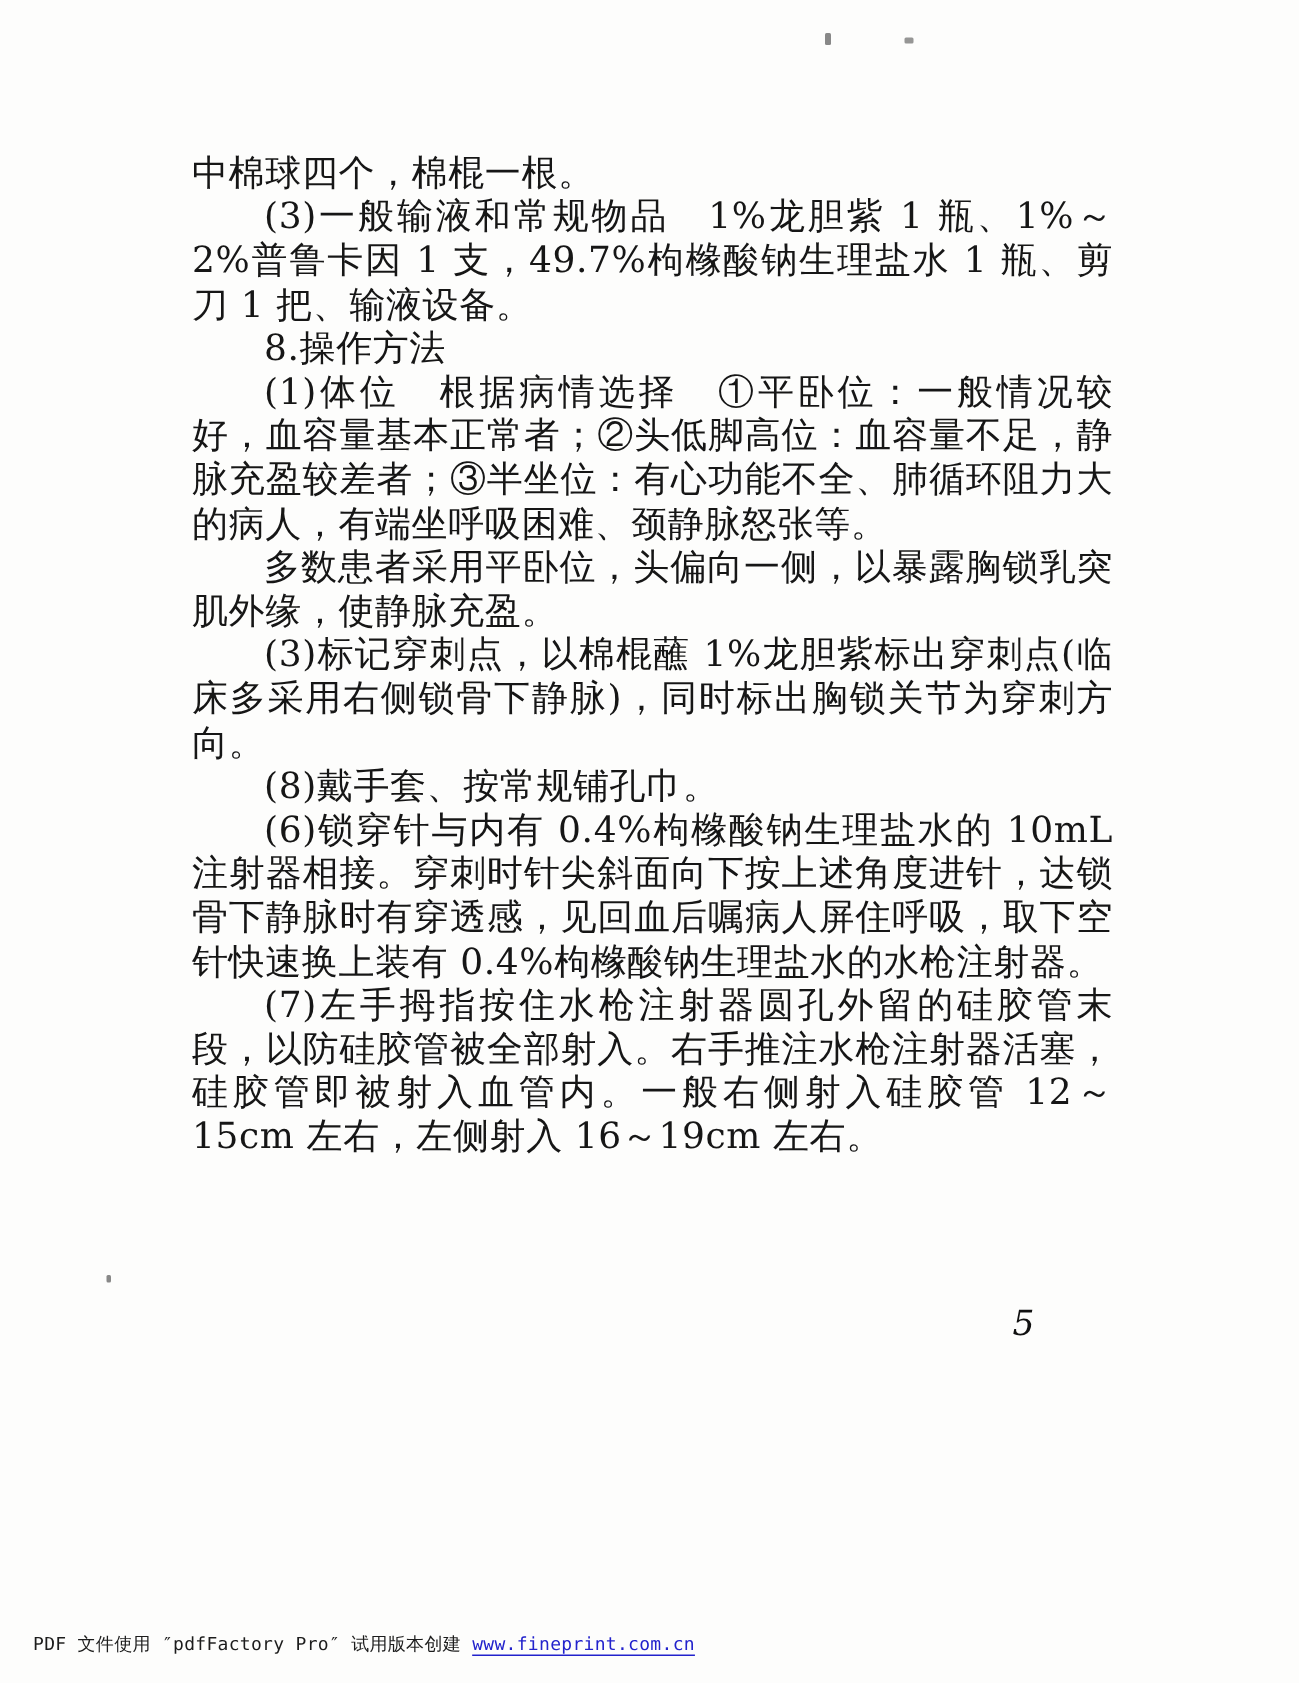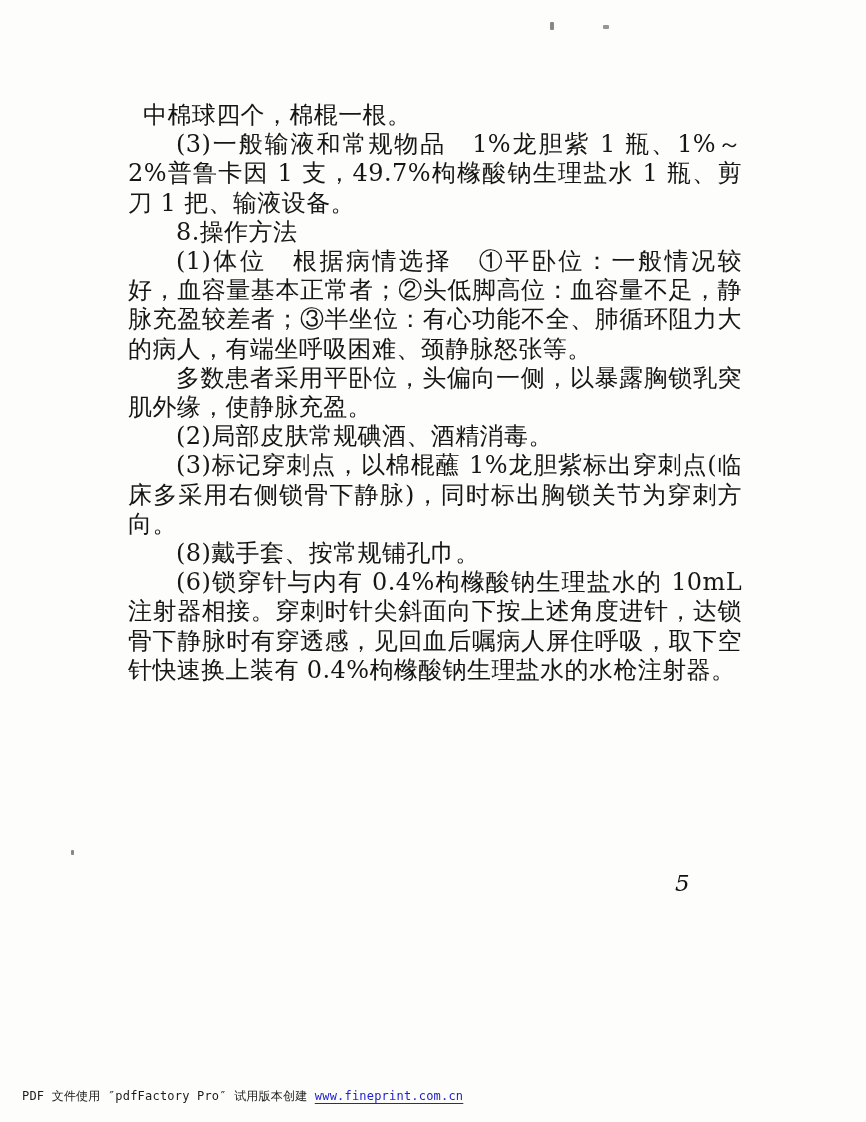--- a/index.html
+++ b/index.html
@@ -29,21 +29,20 @@
     text-justify: inter-ideograph;
     letter-spacing: 0.4px;
   }
   .text-block p {
     margin: 0;
     padding: 0;
     text-indent: 2em;
   }
   .text-block p.no-indent {
     text-indent: 0;
-    margin-left: 15px;
   }
   .page-number {
     position: absolute;
     left: 675px;
     top: 870px;
     font-size: 23px;
     font-style: italic;
     font-family: "DejaVu Serif", "Liberation Serif", serif;
     color: #111;
   }
@@ -87,29 +86,29 @@
       <p class="no-indent">中棉球四个，棉棍一根。</p>
 
       <p>(3)一般输液和常规物品　1%龙胆紫 1 瓶、1%～2%普鲁卡因 1 支，49.7%枸橼酸钠生理盐水 1 瓶、剪刀 1 把、输液设备。</p>
 
       <p>8.操作方法</p>
 
       <p>(1)体位　根据病情选择　①平卧位：一般情况较好，血容量基本正常者；②头低脚高位：血容量不足，静脉充盈较差者；③半坐位：有心功能不全、肺循环阻力大的病人，有端坐呼吸困难、颈静脉怒张等。</p>
 
       <p>多数患者采用平卧位，头偏向一侧，以暴露胸锁乳突肌外缘，使静脉充盈。</p>
 
-      <p>(2)局部皮肤常规碘酒、酒精消毒。</p>
 
       <p>(3)标记穿刺点，以棉棍蘸 1%龙胆紫标出穿刺点(临床多采用右侧锁骨下静脉)，同时标出胸锁关节为穿刺方向。</p>
 
       <p>(8)戴手套、按常规铺孔巾。</p>
 
 
       <p>(6)锁穿针与内有 0.4%枸橼酸钠生理盐水的 10mL 注射器相接。穿刺时针尖斜面向下按上述角度进针，达锁骨下静脉时有穿透感，见回血后嘱病人屏住呼吸，取下空针快速换上装有 0.4%枸橼酸钠生理盐水的水枪注射器。</p>
 
+      <p>(7)左手拇指按住水枪注射器圆孔外留的硅胶管末段，以防硅胶管被全部射入。右手推注水枪注射器活塞，硅胶管即被射入血管内。一般右侧射入硅胶管 12～15cm 左右，左侧射入 16～19cm 左右。</p>
     </div>
 
   <div class="page-number">5</div>
 
   <div class="footer">
     <span>PDF 文件使用 ″pdfFactory Pro″ 试用版本创建 </span><a href="#">www.fineprint.com.cn</a>
   </div>
 
 </div>
 

